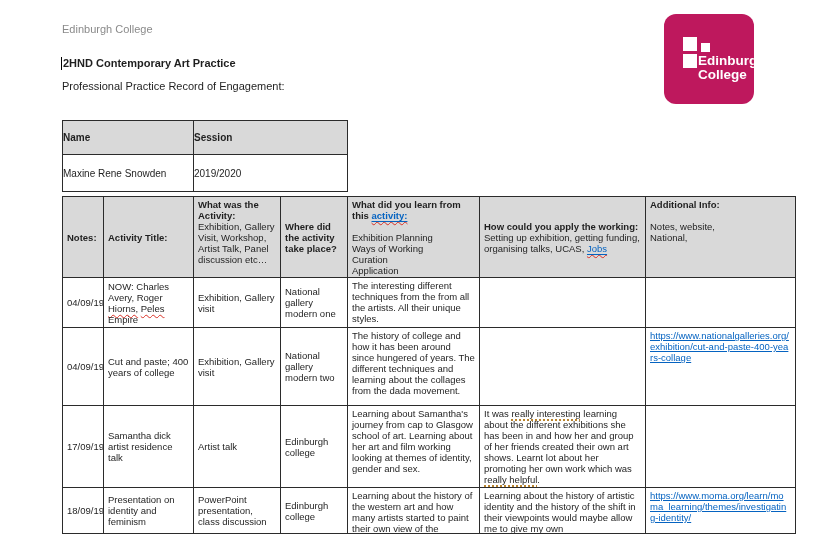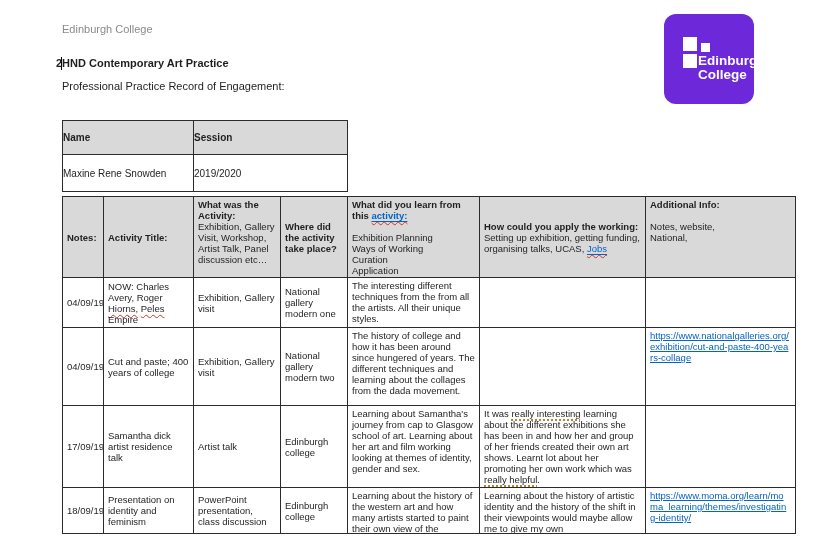--- a/index.html
+++ b/index.html
@@ -6,25 +6,25 @@
   body{
     width:823px;height:539px;position:relative;overflow:hidden;
     background:#ffffff;color:#1f1f1f;
     font-family:"Liberation Sans","DejaVu Sans",sans-serif;
   }
   .abs{position:absolute;}
 
   
   .college-label{left:62px;top:23px;font-size:11px;color:#8a8a8a;}
   .caret{left:61px;top:57px;width:1px;height:13px;background:#000;}
-  .course-title{left:56px;top:57px;font-size:11px;font-weight:bold;}
+  .course-title{left:63px;top:57px;font-size:11px;font-weight:bold;}
   .doc-title{left:62px;top:80px;font-size:11px;font-weight:normal;}
 
   
-  .logo{left:664px;top:14px;width:90px;height:90px;border-radius:12px;background:#6d28d9;}
+  .logo{left:664px;top:14px;width:90px;height:90px;border-radius:12px;background:#be185d;}
   .logo .sq{position:absolute;background:#ffffff;}
   .logo .sq1{left:19px;top:23px;width:14px;height:14px;}
   .logo .sq2{left:37px;top:29px;width:9px;height:9px;}
   .logo .sq3{left:19px;top:40px;width:14px;height:14px;}
   .logo .l1{position:absolute;left:34px;top:39px;font-size:13.5px;font-weight:bold;color:#fff;}
   .logo .l2{position:absolute;left:34px;top:53px;font-size:13.5px;font-weight:bold;color:#fff;}
 
   
   .grid{display:grid;border-top:1px solid #2b2b2b;border-left:1px solid #2b2b2b;background:#fff;}
   .grid > div{border-right:1px solid #2b2b2b;border-bottom:1px solid #2b2b2b;overflow:hidden;box-sizing:border-box;}

